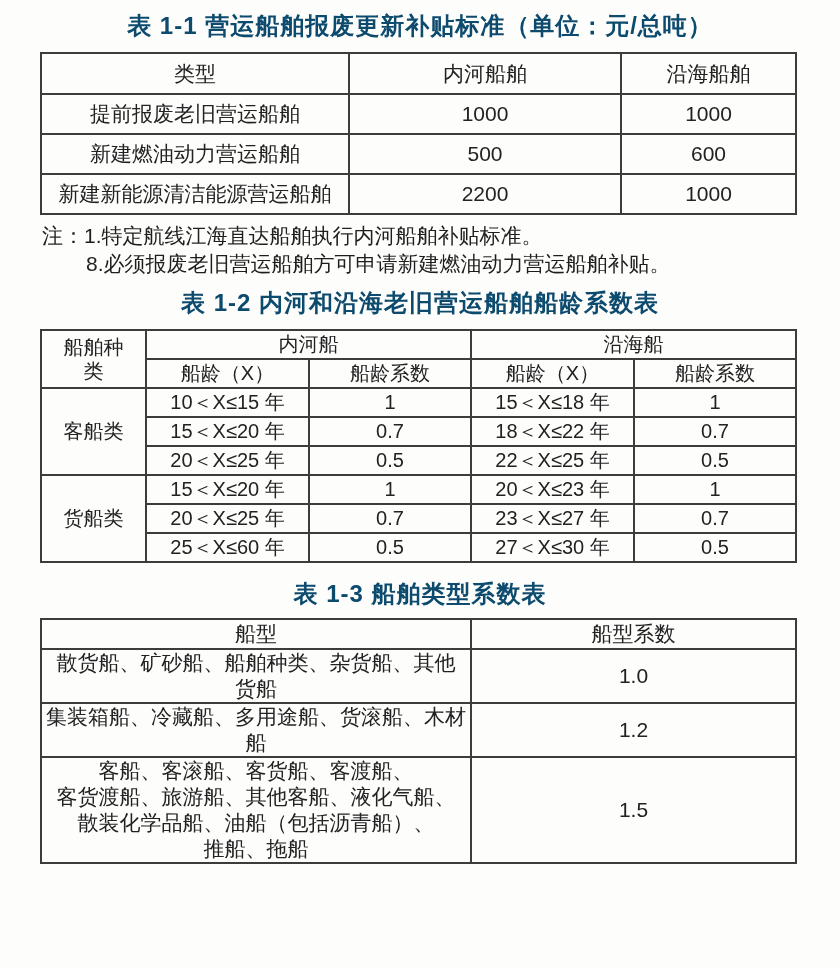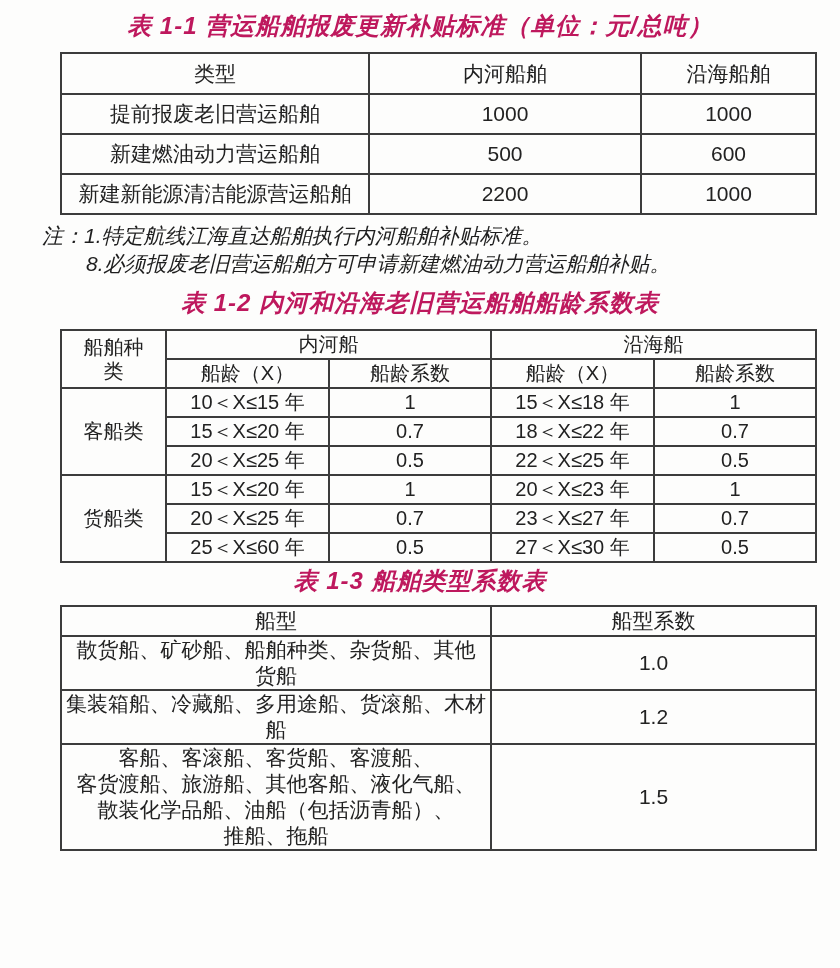--- a/index.html
+++ b/index.html
@@ -9,49 +9,48 @@
     font-family:"Liberation Sans","DejaVu Sans",sans-serif;
     color:#222;
     overflow:hidden;
   }
   .page{position:relative;width:840px;height:968px;}
 
   .doc-title{
     text-align:center;
     font-size:24px;
     font-weight:bold;
-    color:#be185d;
+    color:#0c4a6e;
     letter-spacing:1px;
-    font-style:italic;
   }
   .title1{padding-top:10px;height:32px;line-height:32px;}
   .title2{margin-top:9px;height:32px;line-height:32px;}
-  .title3{margin-top:2px;height:32px;line-height:32px;}
+  .title3{margin-top:15px;height:32px;line-height:32px;}
 
   table{
     border-collapse:collapse;
     table-layout:fixed;
-    margin-left:60px;
+    margin-left:40px;
     width:755px;
   }
   td{
     border:2px solid #3c3c3c;
     text-align:center;
     vertical-align:middle;
     padding:0;
     overflow:hidden;
   }
 
   
   .t1{margin-top:10px;font-size:21px;}
   .t1 tr{height:40px;}
   .t1 tr.hdr{height:41px;}
 
   
-  .note{margin-left:42px;font-size:21px;line-height:28px;color:#1e1e1e;font-style:italic;}
+  .note{margin-left:42px;font-size:21px;line-height:28px;color:#1e1e1e;}
   .note1{margin-top:7px;}
   .note1 .indent{padding-left:44px;}
   .note2{margin-top:7px;}
 
   
   .t2{margin-top:10px;font-size:20px;}
   .t2 tr{height:27px;}
   .t2 tr.h1{height:28px;}
   .corner-inner{display:inline-block;width:76px;line-height:24px;}
 

